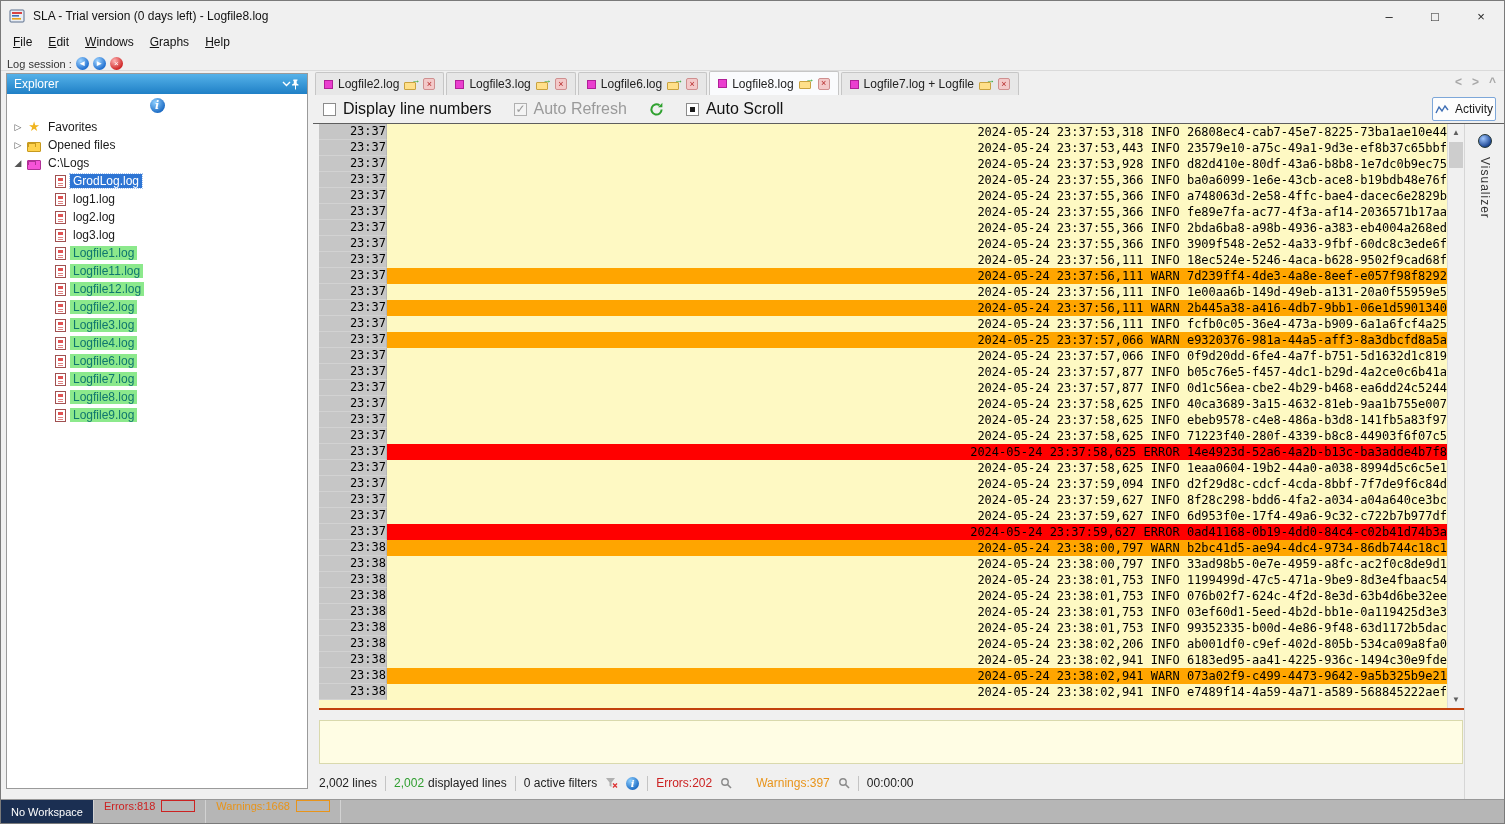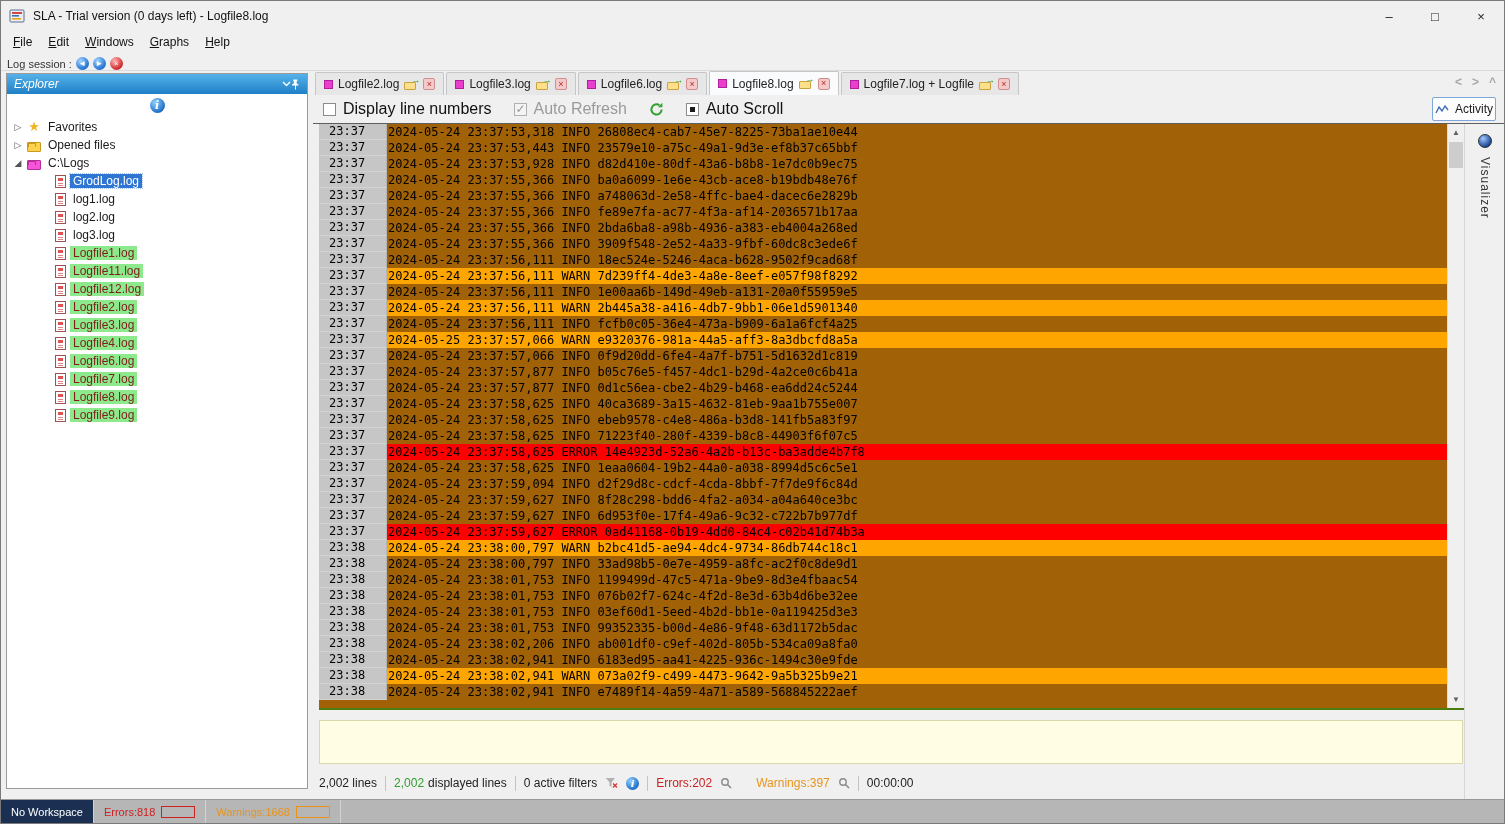--- a/index.html
+++ b/index.html
@@ -26,21 +26,21 @@
                color:#fff; font-size:8px; line-height:1; }
   .round-blue { background:radial-gradient(circle at 35% 30%, #9fd4ff, #1f6fd0 72%); }
   .round-red  { background:radial-gradient(circle at 35% 30%, #ffb3b3, #cf2525 72%); }
 
   
   .main { flex:1; min-height:0; display:flex; gap:5px; padding-left:5px; }
 
   
   .explorer { flex:0 0 302px; display:flex; flex-direction:column; background:#fff; border:1px solid #9a9a9a; margin:2px 0 10px 0; }
   .explorer-header { flex:0 0 20px; display:flex; align-items:center; gap:0; padding:0 7px; color:#fff;
-                     background:linear-gradient(#55b2e9, #1f80c6);font-style:italic; }
+                     background:linear-gradient(#55b2e9, #1f80c6); }
   .explorer-title { flex:1; font-size:12px; }
   .panel-info { flex:0 0 22px; display:flex; align-items:center; justify-content:center; }
   .info-icon { width:15px; height:15px; border-radius:50%; color:#fff; font-family:"DejaVu Serif", serif; font-style:italic;
                font-weight:bold; font-size:11px; display:flex; align-items:center; justify-content:center;
                background:radial-gradient(circle at 35% 30%, #8fd0ff, #1565c0 78%); }
   .tree { flex:1; overflow:hidden; padding-top:2px; }
   .tree-item { height:18px; display:flex; align-items:center; gap:4px; padding-left:6px; }
   .tree-item.lvl1 { padding-left:34px; }
   .expander { width:10px; flex:0 0 10px; text-align:center; font-size:9px; color:#555; }
   .tree-icon { position:relative; width:14px; height:13px; flex:0 0 14px; }
@@ -51,21 +51,21 @@
   .icon-folder-yellow::before, .icon-folder-pink::before { content:""; position:absolute; top:0px; left:0; width:6px; height:3px;
                border-radius:1px 1px 0 0; }
   .icon-folder-yellow::before { background:#ffd24d; border:1px solid #c79a1e; border-bottom:none; }
   .icon-folder-pink::before   { background:#f653d8; border:1px solid #b03096; border-bottom:none; }
   .icon-logfile { width:11px; flex-basis:11px; height:13px; background:#fff; border:1px solid #a05050; }
   .icon-logfile::before { content:""; position:absolute; left:2px; right:2px; top:2px; height:3px; background:#e05252; }
   .icon-logfile::after  { content:""; position:absolute; left:2px; right:2px; top:7px; height:1px; background:#e08080;
                           box-shadow:0 2px 0 #e08080; }
   .tree-label { font-size:12px; padding:0 3px; white-space:nowrap; }
   .state-selected .tree-label { background:#2e75d4; color:#fff; outline:1px dotted #a9c6ef; }
-  .state-green .tree-label { background:#8ce98c; color:#7f1d1d; }
+  .state-green .tree-label { background:#8ce98c; color:#0f766e; }
 
   
   .content { flex:1; min-width:0; display:flex; flex-direction:column; }
 
   
   .tabbar { flex:0 0 24px; display:flex; align-items:flex-end; padding-left:2px; background:#f0f0f0; position:relative; }
   .tab { height:23px; display:flex; align-items:center; gap:5px; padding:0 8px; margin-right:2px; font-size:12px; color:#222;
          background:#e7e7e7; border:1px solid #c6c6c6; border-bottom:none; border-radius:2px 2px 0 0; white-space:nowrap; }
   .tab.active { background:#fafbfd; height:24px; }
   .tab-dot { width:9px; height:9px; background:#ea3ecf; border:1px solid #b02098; flex:0 0 9px; }
@@ -86,21 +86,21 @@
   .checkbox.filled::after { content:""; position:absolute; inset:3px; background:#1b1b1b; }
   .lbl { font-size:16px; color:#111; }
   .lbl.disabled { color:#9a9a9a; }
   .tool-gap { width:8px; }
   .activity-btn { position:absolute; right:8px; top:2px; height:24px; display:flex; align-items:center; gap:6px; padding:0 2px;
                   background:#fdfdfd; border:1px solid #7da7d9; border-radius:2px; }
 
   
   .body-row { flex:1; min-height:0; display:flex; }
   .log-col { flex:1; min-width:0; display:flex; flex-direction:column; padding-left:6px; }
-  .log-viewport { flex:0 0 586px; display:flex; background:#a16207; border-bottom:2px solid #4d7c0f; position:relative; }
+  .log-viewport { flex:0 0 586px; display:flex; background:#fef9c3; border-bottom:2px solid #c2410c; position:relative;text-align:right; }
   .log-view { flex:1; min-width:0; overflow:hidden; font-family:"DejaVu Sans Mono", monospace; font-size:12px; }
   .log-row { height:16px; display:flex; white-space:pre; }
   .gutter { flex:0 0 68px; background:#c6c6c6; border-right:1px solid #b5b5b5; border-bottom:1px solid #d2d2d2;
             padding-left:10px; line-height:15px; color:#000; }
   .log-text { flex:1; padding-left:1px; line-height:16px; color:#000; }
   .lvl-warn  .log-text { background:#ffa500; }
   .lvl-error .log-text { background:#ff0000; }
 
   .vscroll { flex:0 0 17px; position:relative; background:#f0f0f0; border-left:1px solid #dcdcdc; }
   .scroll-arrow { position:absolute; left:0; width:16px; height:17px; display:flex; align-items:center; justify-content:center;
@@ -118,21 +118,21 @@
 
   .panel-status { flex:0 0 22px; margin-top:8px; display:flex; align-items:center; gap:8px; font-size:12px; color:#222; }
   .vsep { width:1px; height:15px; background:#c4c4c4; }
   .status-green { color:#2f9e2f; margin-right:4px; }
   .status-red { color:#cc2222; }
   .status-orange { color:#e8941a; }
   .status-icon { display:flex; align-items:center; }
   .mini-info { width:13px; height:13px; font-size:10px; }
 
   
-  .app-status { flex:0 0 24px; display:flex; align-items:center; background:#b6b6b6; border-top:1px solid #989898; font-size:11px; }
+  .app-status { flex:0 0 24px; display:flex; background:#b6b6b6; border-top:1px solid #989898; font-size:11px; }
   .ws-chip { height:100%; display:flex; align-items:center; padding:0 10px; background:#1b2f52; color:#fff; }
   .as-sep { width:1px; height:100%; background:#d2d2d2; }
   .as-text { margin:0 6px 0 10px; }
   .gauge { width:34px; height:12px; border:1px solid currentColor; margin-right:10px; }
 </style>
 </head>
 <body>
 
 <div class="window">
 

